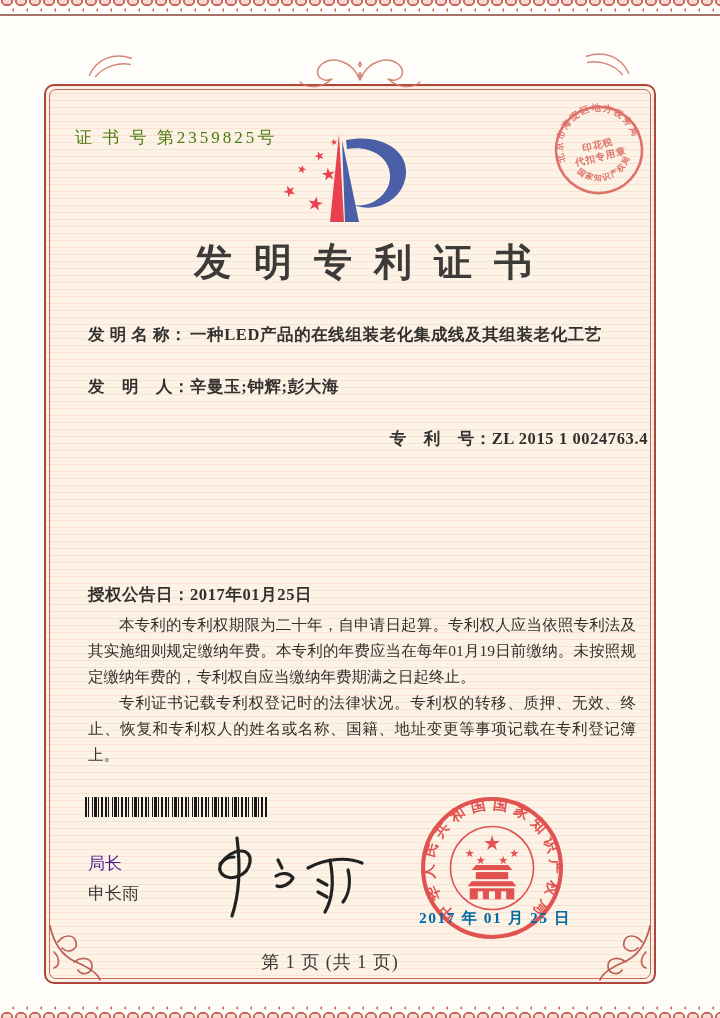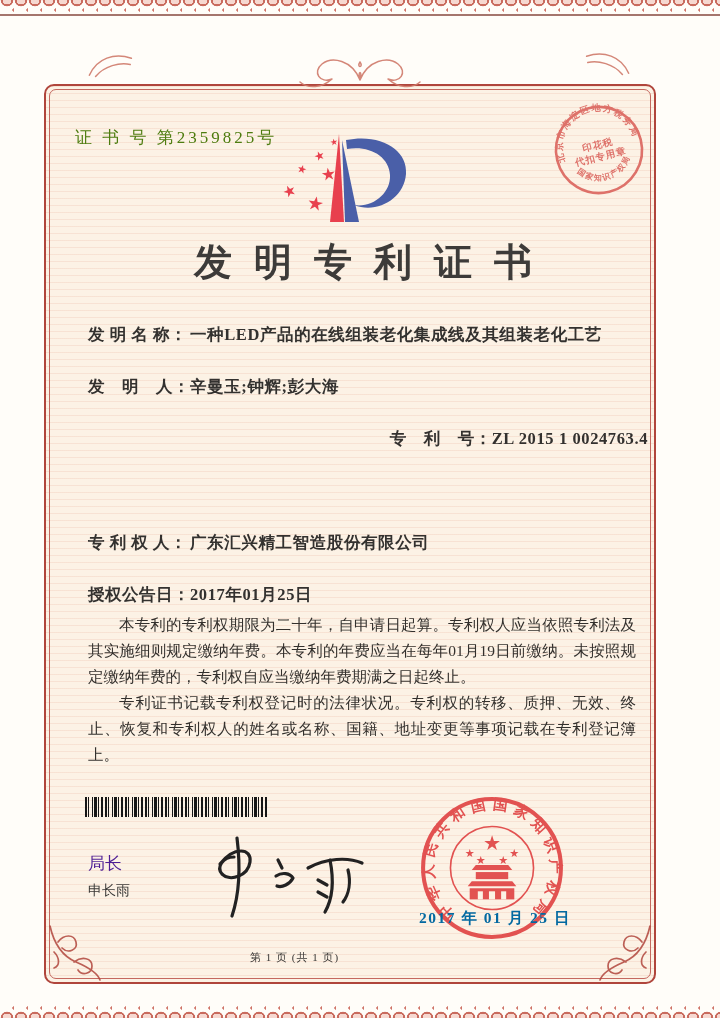--- a/index.html
+++ b/index.html
@@ -66,33 +66,33 @@
     background:repeating-linear-gradient(90deg,
       #161616 0 2px, rgba(0,0,0,0) 2px 3px,
       #161616 3px 4px, rgba(0,0,0,0) 4px 7px,
       #161616 7px 8px, rgba(0,0,0,0) 8px 9px,
       #161616 9px 12px, rgba(0,0,0,0) 12px 13px,
       #161616 13px 14px, rgba(0,0,0,0) 14px 16px,
       #161616 16px 18px, rgba(0,0,0,0) 18px 20px);
   }
   
   .sig-title{position:absolute;left:88px;top:852px;font-family:"Liberation Sans","DejaVu Sans",sans-serif;font-size:17px;color:#4c1d95;}
-  .sig-name{position:absolute;left:88px;top:882px;font-family:"Liberation Sans","DejaVu Sans",sans-serif;font-size:14px;color:#3a3836;}
+  .sig-name{position:absolute;left:88px;top:882px;font-family:"Liberation Sans","DejaVu Sans",sans-serif;font-size:17px;color:#3a3836;}
   .signature{position:absolute;left:192px;top:830px;width:180px;height:94px;}
   .sig-stroke{fill:none;stroke:#222;stroke-width:3.2;stroke-linecap:round;stroke-linejoin:round;}
   
   .seal{position:absolute;left:417px;top:793px;width:150px;height:150px;opacity:.92;}
   .seal-red{fill:#e04545;}
   .seal-ring-txt{fill:#e04545;font-family:"Liberation Sans","DejaVu Sans",sans-serif;font-weight:bold;font-size:14.5px;}
   .seal-date{
     position:absolute;left:407px;top:908px;width:176px;text-align:center;
     font-size:15.5px;font-weight:700;letter-spacing:1.5px;color:#0369a1;z-index:5;
   }
   
-  .page-footer{position:absolute;left:250px;top:950px;width:160px;font-size:11px;letter-spacing:1px;color:#3a3836;}
+  .page-footer{position:absolute;left:250px;top:950px;width:160px;text-align:center;font-size:18px;letter-spacing:1px;color:#3a3836;}
 </style>
 </head>
 <body>
 
 <div class="page">
 
   <div class="scan-edge-top"></div>
   <div class="lace lace-top"></div>
   <div class="lace lace-bottom"></div>
 
@@ -154,23 +154,20 @@
   <div class="doc-title">发明专利证书</div>
 
   <div class="field-row fr0">
     <span class="flabel">发 明 名 称：</span><span class="fvalue">一种LED产品的在线组装老化集成线及其组装老化工艺</span>
   </div>
   <div class="field-row fr1">
     <span class="flabel">发　明　人：</span><span class="fvalue">辛曼玉;钟辉;彭大海</span>
   </div>
   <div class="field-row fr2">
     <span class="flabel">专　利　号：</span><span class="fvalue">ZL 2015 1 0024763.4</span>
-  </div>
-  <div class="field-row fr4">
-    <span class="flabel">专 利 权 人：</span><span class="fvalue">广东汇兴精工智造股份有限公司</span>
   </div>
   <div class="field-row fr5">
     <span class="flabel">授权公告日：</span><span class="fvalue">2017年01月25日</span>
   </div>
 
   <div class="body-text">
     <p>本专利的专利权期限为二十年，自申请日起算。专利权人应当依照专利法及其实施细则规定缴纳年费。本专利的年费应当在每年01月19日前缴纳。未按照规定缴纳年费的，专利权自应当缴纳年费期满之日起终止。</p>
     <p>专利证书记载专利权登记时的法律状况。专利权的转移、质押、无效、终止、恢复和专利权人的姓名或名称、国籍、地址变更等事项记载在专利登记簿上。</p>
   </div>
 

